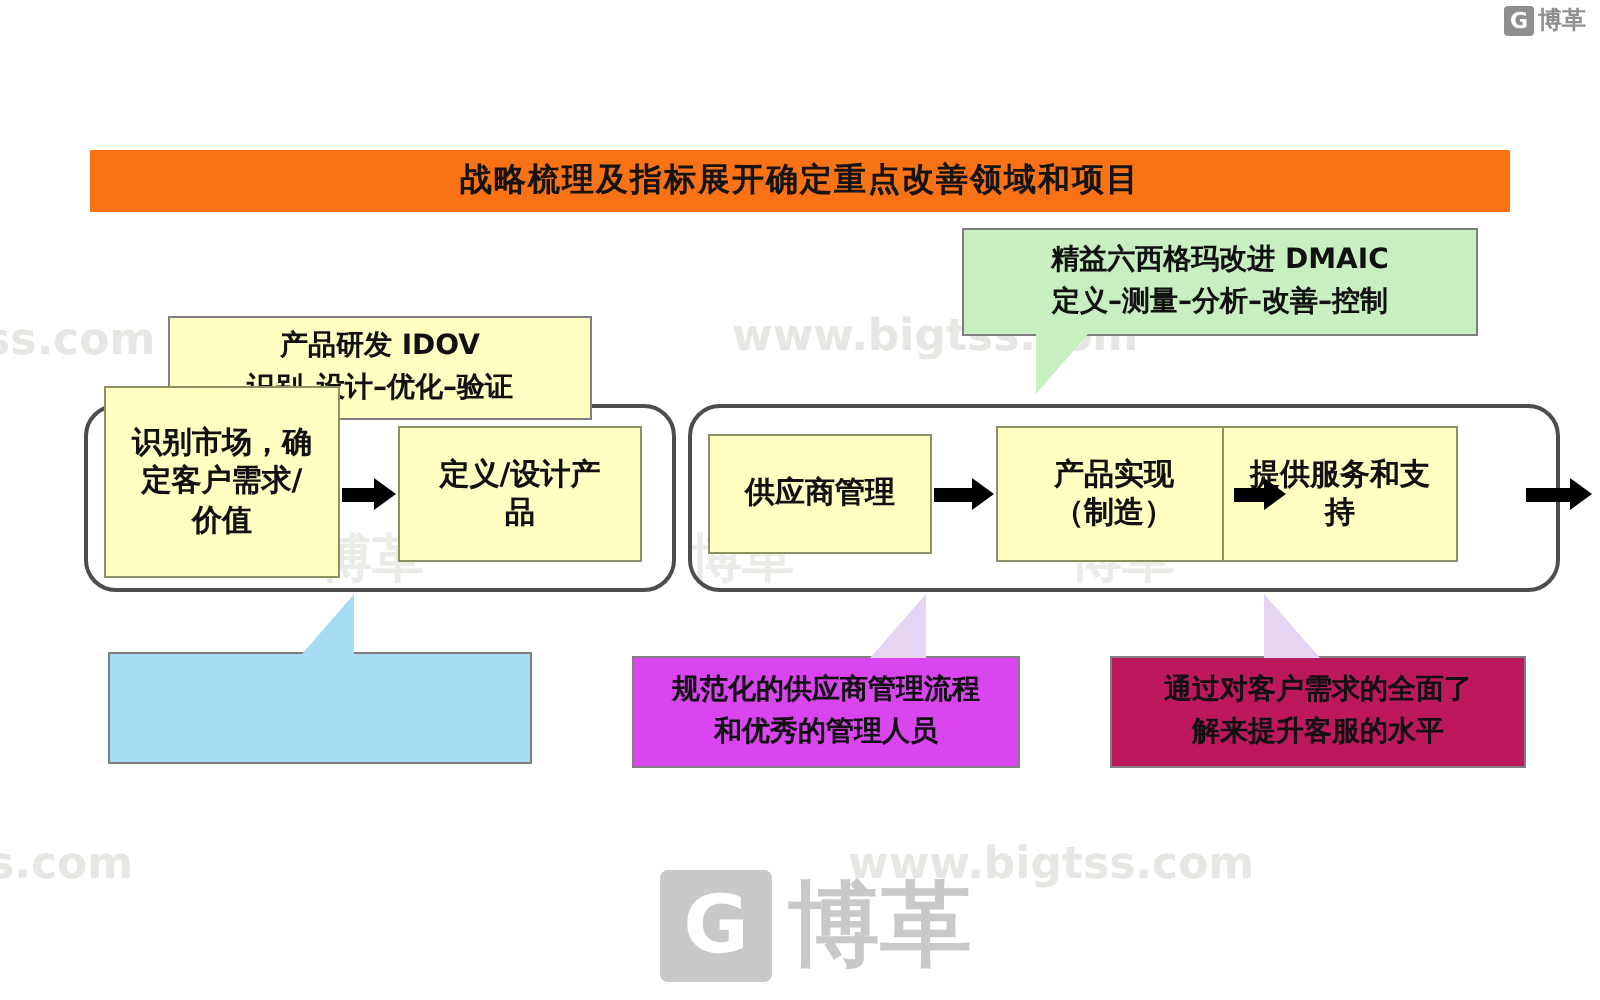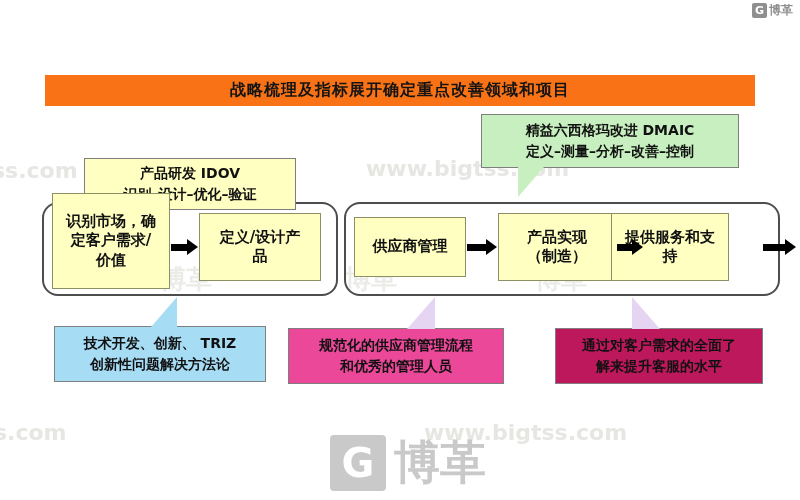--- a/index.html
+++ b/index.html
@@ -38,21 +38,21 @@
 
   .co-idov { left:84px; top:114px; width:212px; height:52px; background:#ffffc2; font-size:14px;margin-top:44px; }
   .co-idov .tail { top:100%; left:22px; border-top:32px solid #ffffc2; border-right:28px solid transparent; }
 
   .co-dmaic { left:481px; top:114px; width:258px; height:54px; background:#c8efbf; font-size:14px;justify-content:center; }
   .co-dmaic .tail { top:100%; left:36px; border-top:30px solid #c8efbf; border-right:26px solid transparent; }
 
   .co-triz { left:54px; top:326px; width:212px; height:56px; background:#a6dcf4; font-size:14px; }
   .co-triz .tail { bottom:100%; left:96px; border-bottom:30px solid #a6dcf4; border-left:26px solid transparent; }
 
-  .co-supplier { left:288px; top:328px; width:216px; height:56px; background:#ec4899; font-size:14px; }
+  .co-supplier { left:316px; top:328px; width:194px; height:56px; background:#d946ef; font-size:14px; }
   .co-supplier .tail { bottom:100%; left:118px; border-bottom:32px solid #e5d4f2; border-left:28px solid transparent; }
 
   .co-service { left:555px; top:328px; width:208px; height:56px; background:#be185d; font-size:14px; }
   .co-service .tail { bottom:100%; left:76px; border-bottom:32px solid #e5d4f2; border-right:28px solid transparent; }
 </style>
 </head>
 <body>
 
 <div class="stage">
 
@@ -110,22 +110,20 @@
   <div class="arrow" style="left:617px; top:239px; width:26px;">
     <i class="shaft"></i>
       <i class="head"></i>
   </div>
   <div class="arrow" style="left:763px; top:239px; width:33px;">
     <i class="shaft"></i>
       <i class="head"></i>
   </div>
 
   <div class="callout co-triz">
-    <span class="txt">技术开发、创新、  TRIZ
-创新性问题解决方法论</span>
     <i class="tail"></i>
   </div>
   <div class="callout co-supplier">
     <span class="txt">规范化的供应商管理流程
 和优秀的管理人员</span>
     <i class="tail"></i>
   </div>
   <div class="callout co-service">
     <span class="txt">通过对客户需求的全面了
 解来提升客服的水平</span>

